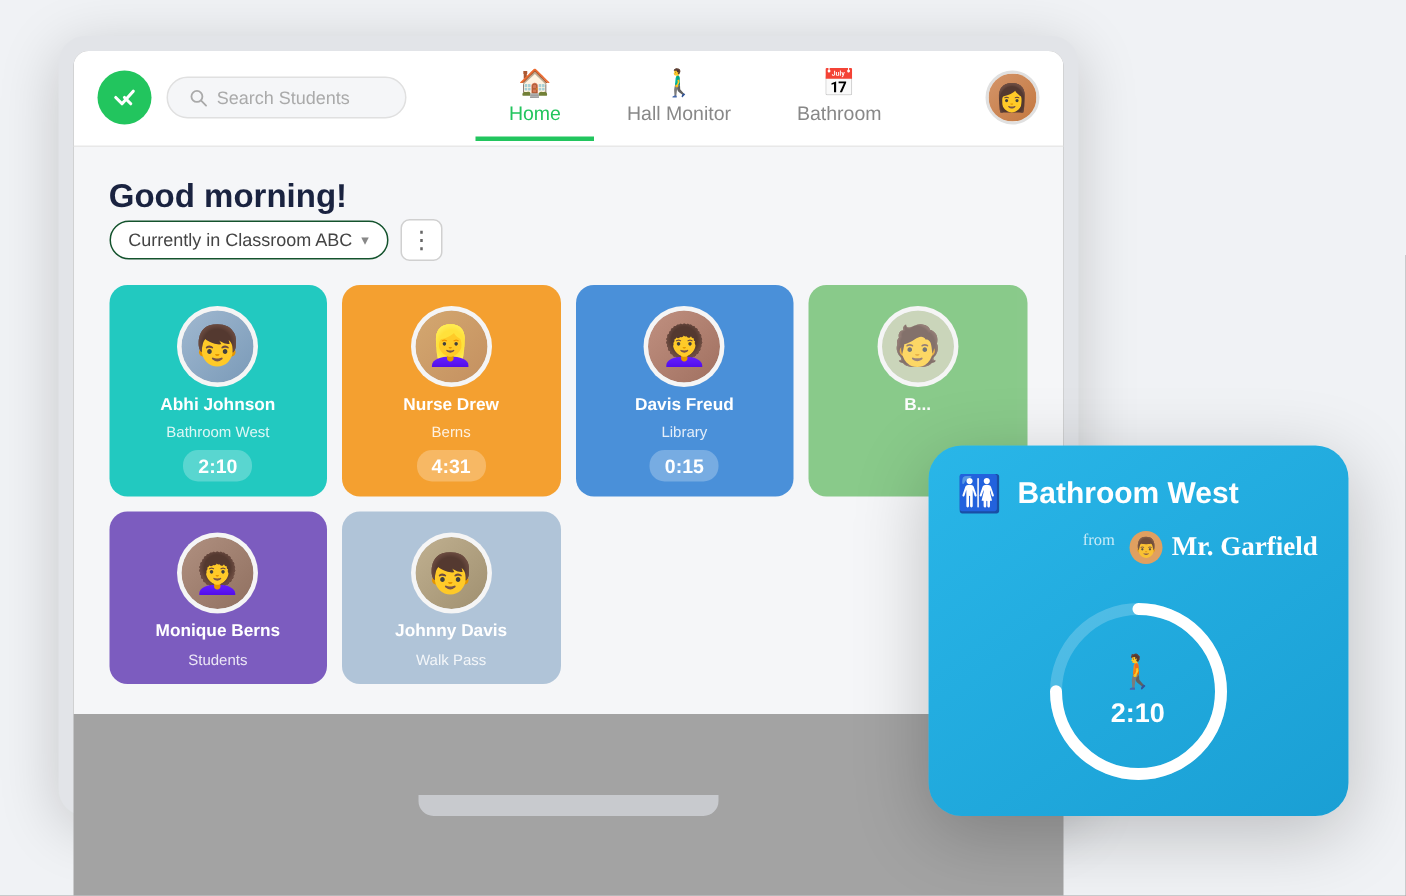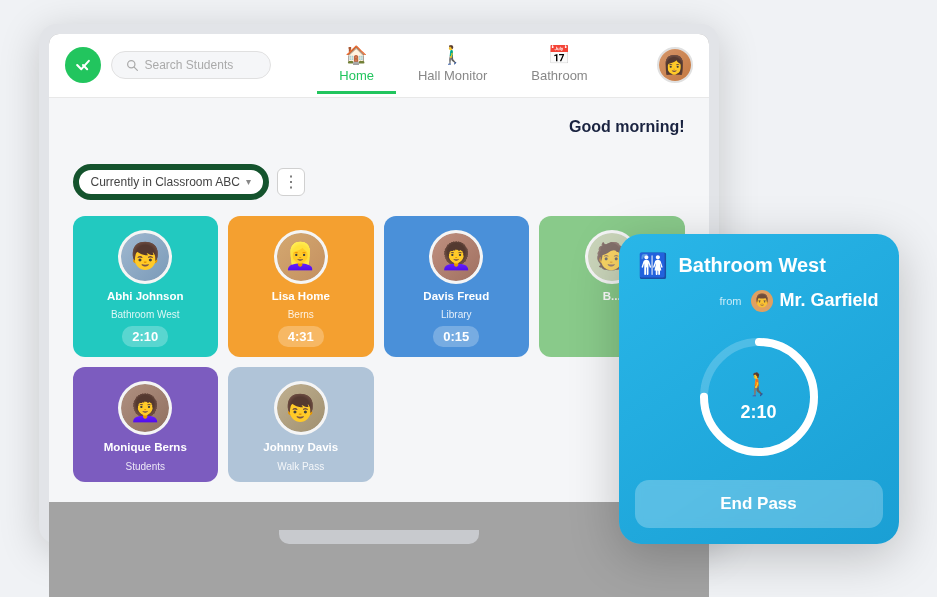--- a/index.html
+++ b/index.html
@@ -146,38 +146,37 @@
 
     .date-line {
       font-size: 11px;
       color: #888;
       font-weight: 500;
       letter-spacing: 0.5px;
       margin-bottom: 4px;
     }
 
     .greeting {
-      font-size: 16px;
+      font-size: 22px;
       font-weight: 700;
       color: #1a2340;
-      margin-bottom: 28px;
-      text-align: right;
+      margin-bottom: 2px;
     }
 
     .filter-row {
       display: flex;
       align-items: center;
       gap: 8px;
       margin-bottom: 16px;
     }
 
     .filter-pill {
       display: flex;
       align-items: center;
-      border: 6px solid #14532d;
+      border: 1px solid #14532d;
       border-radius: 20px;
       padding: 5px 12px;
       font-size: 12px;
       color: #444;
       background: #fff;
       gap: 6px;
     }
 
     .filter-pill .arrow { font-size: 10px; color: #888; }
 
@@ -271,26 +270,26 @@
     }
 
     .pass-title {
       font-size: 20px;
       font-weight: 800;
       color: #fff;
     }
 
     .pass-from {
       display: flex;
-      align-items: center;
       justify-content: flex-end;
       padding: 0 20px 10px;
       gap: 6px;
       font-size: 11px;
       color: rgba(255,255,255,0.8);
+      font-family: Liberation Serif, serif;
     }
 
     .from-avatar {
       width: 22px;
       height: 22px;
       border-radius: 50%;
       background: #e0a060;
       display: flex;
       align-items: center;
       justify-content: center;
@@ -435,21 +434,21 @@
             </div>
             <div class="student-name">Abhi Johnson</div>
             <div class="student-dest">Bathroom West</div>
             <div class="student-timer">2:10</div>
           </div>
 
           <div class="student-card orange">
             <div class="student-avatar">
               <div style="width:100%;height:100%;background:linear-gradient(135deg,#d4a870,#c49060);display:flex;align-items:center;justify-content:center;font-size:26px;border-radius:50%;">👱‍♀️</div>
             </div>
-            <div class="student-name">Lisa Home</div>
+            <div class="student-name">Nurse Drew</div>
             <div class="student-dest">Berns</div>
             <div class="student-timer">4:31</div>
           </div>
 
           <div class="student-card blue">
             <div class="student-avatar">
               <div style="width:100%;height:100%;background:linear-gradient(135deg,#c09080,#a07060);display:flex;align-items:center;justify-content:center;font-size:26px;border-radius:50%;">👩‍🦱</div>
             </div>
             <div class="student-name">Davis Freud</div>
             <div class="student-dest">Library</div>
@@ -510,17 +509,16 @@
 
           <circle cx="65" cy="65" r="55" fill="none" stroke="white" stroke-width="8" stroke-dasharray="259 86" stroke-linecap="round"></circle>
         </svg>
         <div class="timer-center">
           <span class="walk-icon">🚶</span>
           <span class="timer-text">2:10</span>
         </div>
       </div>
     </div>
 
-    <button class="end-pass-btn">End Pass</button>
 
   </div>
 
 </div>
 
 </body></html>

